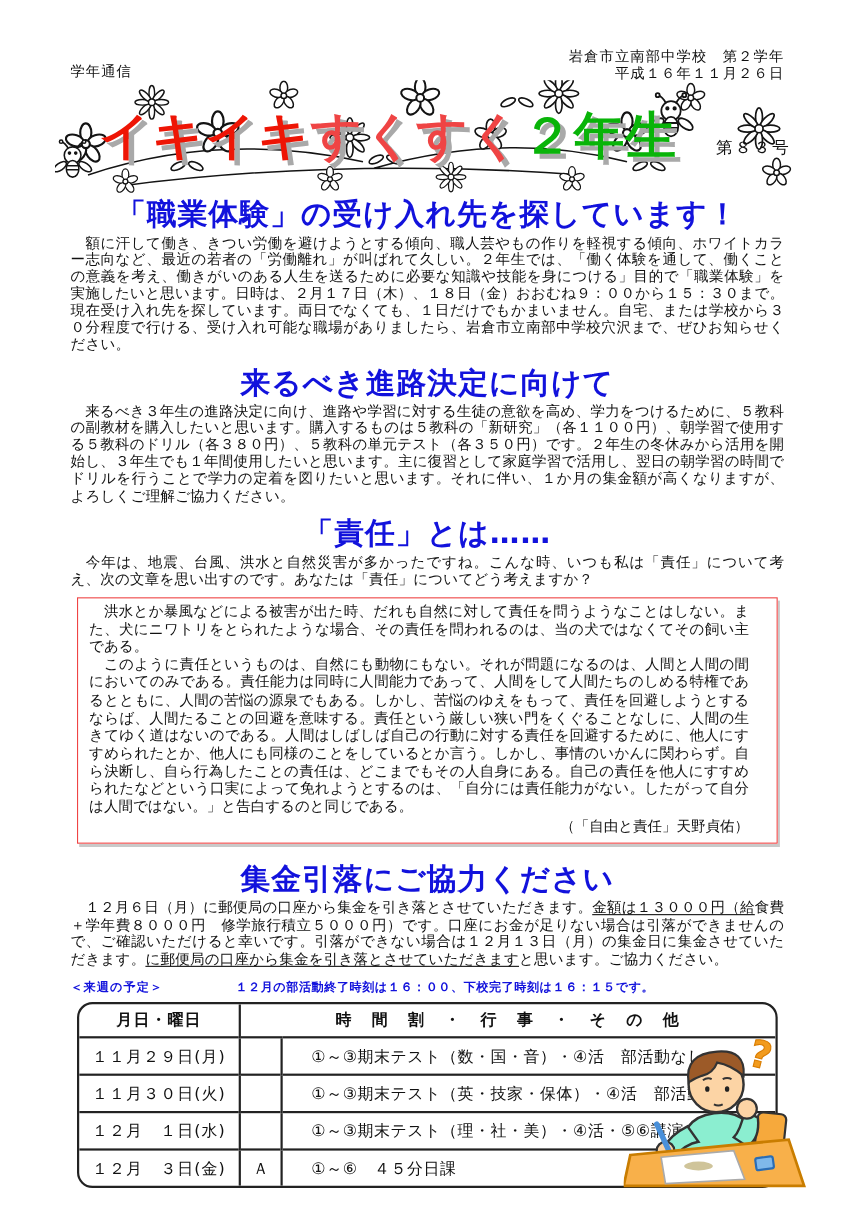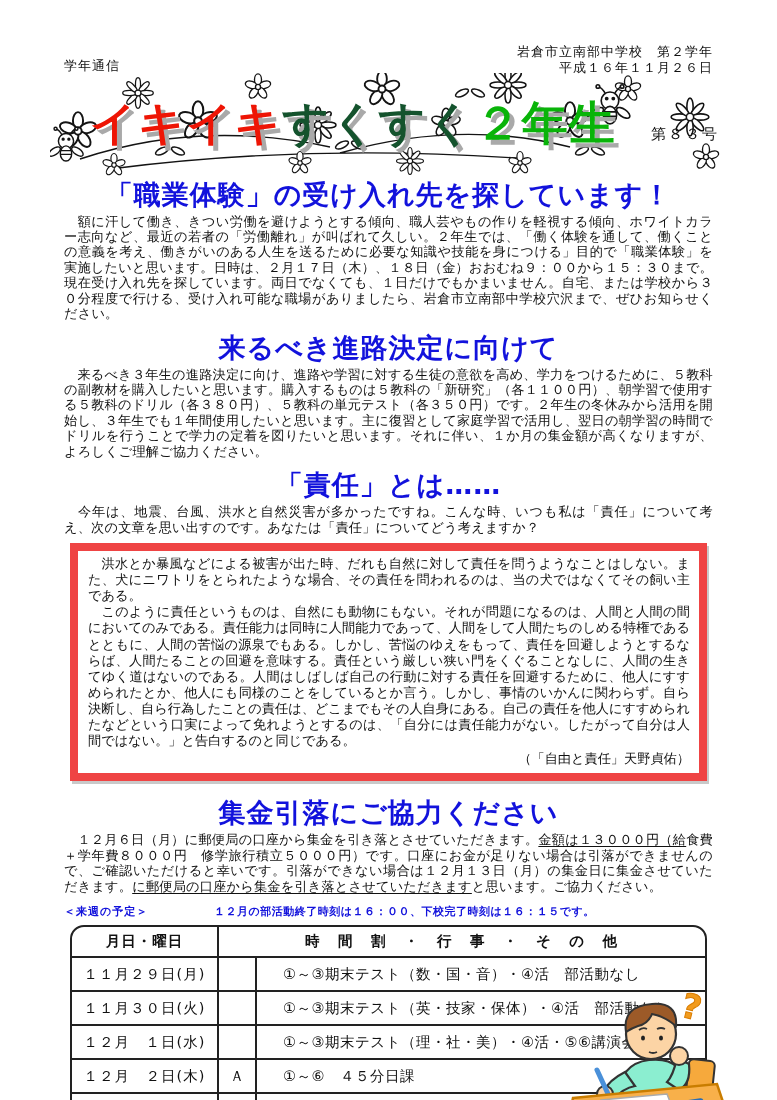--- a/index.html
+++ b/index.html
@@ -11,31 +11,31 @@
   .tophdr{display:flex;justify-content:space-between;align-items:flex-start;font-size:13px;line-height:1.25;}
   .tophdr .lefttxt{margin-top:14px;letter-spacing:1px;}
   .tophdr .righttxt{text-align:right;letter-spacing:1px;}
 
   
   .banner{position:relative;height:92px;margin-top:2px;}
   .banner svg.flowers{position:absolute;left:-14px;top:-6px;width:672px;height:104px;}
   .main-title{position:absolute;left:26px;top:14px;font-size:46px;font-weight:bold;letter-spacing:1px;white-space:nowrap;z-index:2;}
   .main-title span{text-shadow:5px 5px 0 #a9a9a9;}
   .t-red{color:#ee1505;}
-  .t-blue{color:#14532d;}
+  .t-blue{color:#ef4444;}
   .t-green{color:#09b409;}
   .issue-no{position:absolute;right:-6px;top:46px;font-size:15px;letter-spacing:2px;z-index:2;}
 
   
   .sec-head{margin:6px 0 1px 0;text-align:center;font-size:27px;font-weight:bold;color:#1212dc;letter-spacing:1px;}
   .bodytxt{margin:1px 0 8px 0;font-size:13.2px;line-height:1.17;text-align:justify;letter-spacing:0.2px;}
   .u{text-decoration:underline;text-underline-offset:2px;}
 
   
-  .quote-box{border:8px solid #ef4444;box-shadow:2px 3px 0 #c9c9c9;margin:4px 6px 14px 6px;padding:5px 9px 6px 10px;font-size:13.2px;line-height:1.22;text-align:justify;}
+  .quote-box{border:1px solid #ef4444;box-shadow:2px 3px 0 #c9c9c9;margin:4px 6px 14px 6px;padding:5px 25px 6px 10px;font-size:13.2px;line-height:1.22;text-align:justify;}
   .quote-box p{margin:0;}
   .attribution{text-align:right;margin-top:2px;}
 
   
   .sched-line{display:flex;margin:10px 0 6px 0;font-size:11px;font-weight:bold;color:#1212dc;}
   .sched-line .lbl{flex:0 0 150px;letter-spacing:1px;}
   .sched-line .ntc{flex:1;letter-spacing:0.5px;}
   .tbl-wrap{position:relative;margin:2px 6px 0 6px;}
   .tbl{border:2px solid #222;border-radius:14px;overflow:hidden;background:#fff;}
   table{width:100%;border-collapse:collapse;font-size:14.5px;}
@@ -181,25 +181,20 @@
               <td class="date">１１月３０日(火)</td>
               <td class="flag vline"></td>
               <td class="content vline">①～③期末テスト（英・技家・保体）・④活　部活動なし</td>
             </tr>
             <tr>
               <td class="date">１２月　１日(水)</td>
               <td class="flag vline"></td>
               <td class="content vline">①～③期末テスト（理・社・美）・④活・⑤⑥講演会</td>
             </tr>
             <tr>
-              <td class="date">１２月　２日(木)</td>
-              <td class="flag vline">Ａ</td>
-              <td class="content vline">①～⑥　４５分日課</td>
-            </tr>
-            <tr>
               <td class="date">１２月　３日(金)</td>
               <td class="flag vline">Ａ</td>
               <td class="content vline">①～⑥　４５分日課</td>
             </tr>
           </tbody>
         </table>
       </div>
 
       <svg class="student" viewBox="0 0 178 150" aria-hidden="true">
         <text x="112" y="34" font-size="34" font-weight="bold" fill="#f29b1d" stroke="#d97c00" stroke-width="1" transform="rotate(14 112 34)">?</text>

